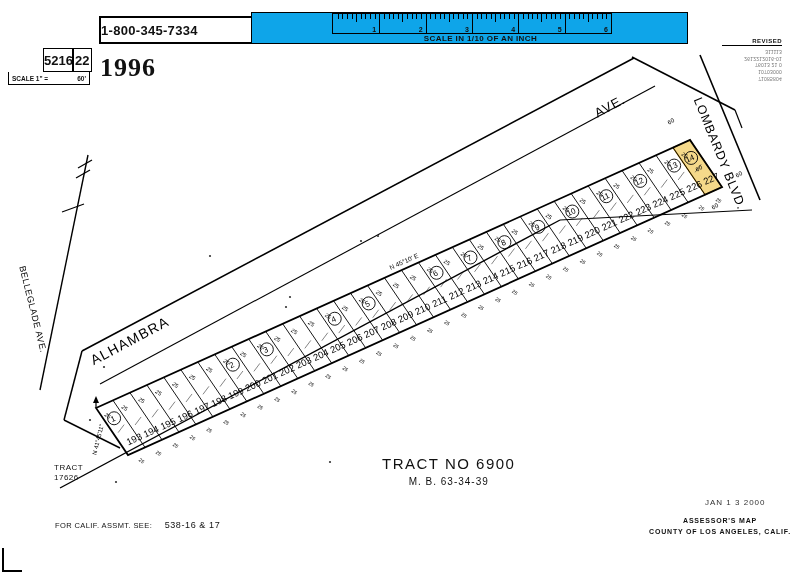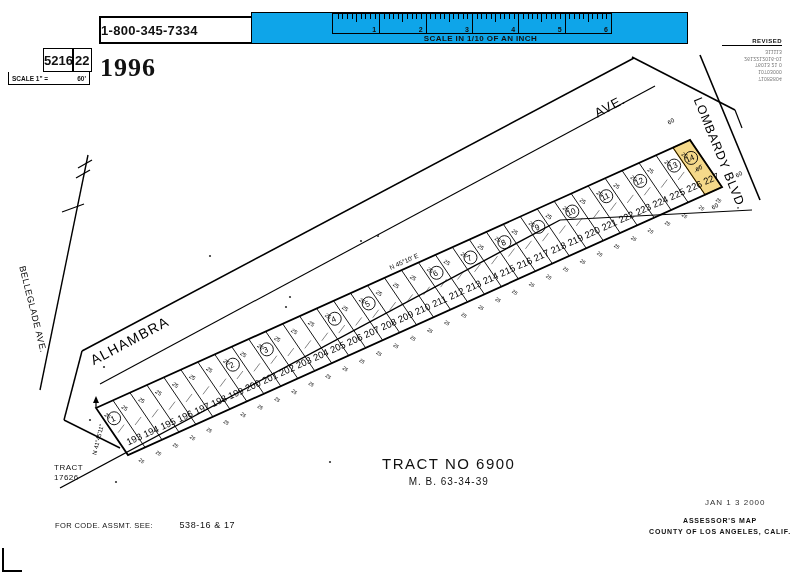--- a/index.html
+++ b/index.html
@@ -58,21 +58,21 @@
     transform:scaleY(-1);margin-top:2px;letter-spacing:.2px;}
 
   
   .tract-block{position:absolute;left:382px;top:455px;text-align:center;}
   .tract-title{font-size:15px;letter-spacing:1.5px;}
   .tract-mb{font-size:10px;letter-spacing:1px;margin-top:4px;}
 
   .code-label{position:absolute;left:54px;top:463px;font-size:8px;line-height:1.3;letter-spacing:.5px;}
   .prev-assmt{position:absolute;left:55px;top:520px;font-size:7.5px;letter-spacing:.4px;}
   .prev-assmt b{font-weight:normal;}
-  .prev-val{margin-left:24px;font-size:9px;letter-spacing:.6px;}
+  .prev-val{margin-left:10px;font-size:9px;letter-spacing:.6px;}
 
   .stamp{position:absolute;left:665px;top:498px;font-size:8px;letter-spacing:1px;color:#333;margin-left:40px;}
   .assr{position:absolute;left:640px;top:515px;width:160px;text-align:center;
     font-size:7px;letter-spacing:.8px;line-height:1.6;font-weight:bold;}
 
   .corner-mark{position:absolute;left:2px;top:548px;width:18px;height:22px;
     border-left:2px solid #000;border-bottom:2px solid #000;}
 
   
   text{font-family:"Liberation Sans", sans-serif;fill:#000;}
@@ -693,21 +693,21 @@
     <div class="tract-title">TRACT NO 6900</div>
     <div class="tract-mb">M. B. 63-34-39</div>
   </div>
 
   <div class="code-label">
     <div>TRACT</div>
     <div>17626</div>
   </div>
 
   <div class="prev-assmt">
-    <b>FOR CODE. ASSMT. SEE:</b>
+    <b>FOR CALIF. ASSMT. SEE:</b>
     <span class="prev-val">538-16 &amp; 17</span>
   </div>
 
   <div class="stamp">JAN 1 3 2000</div>
   <div class="assr">
     <div>ASSESSOR'S MAP</div>
     <div>COUNTY OF LOS ANGELES, CALIF.</div>
   </div>
 
   <div class="corner-mark"></div>

